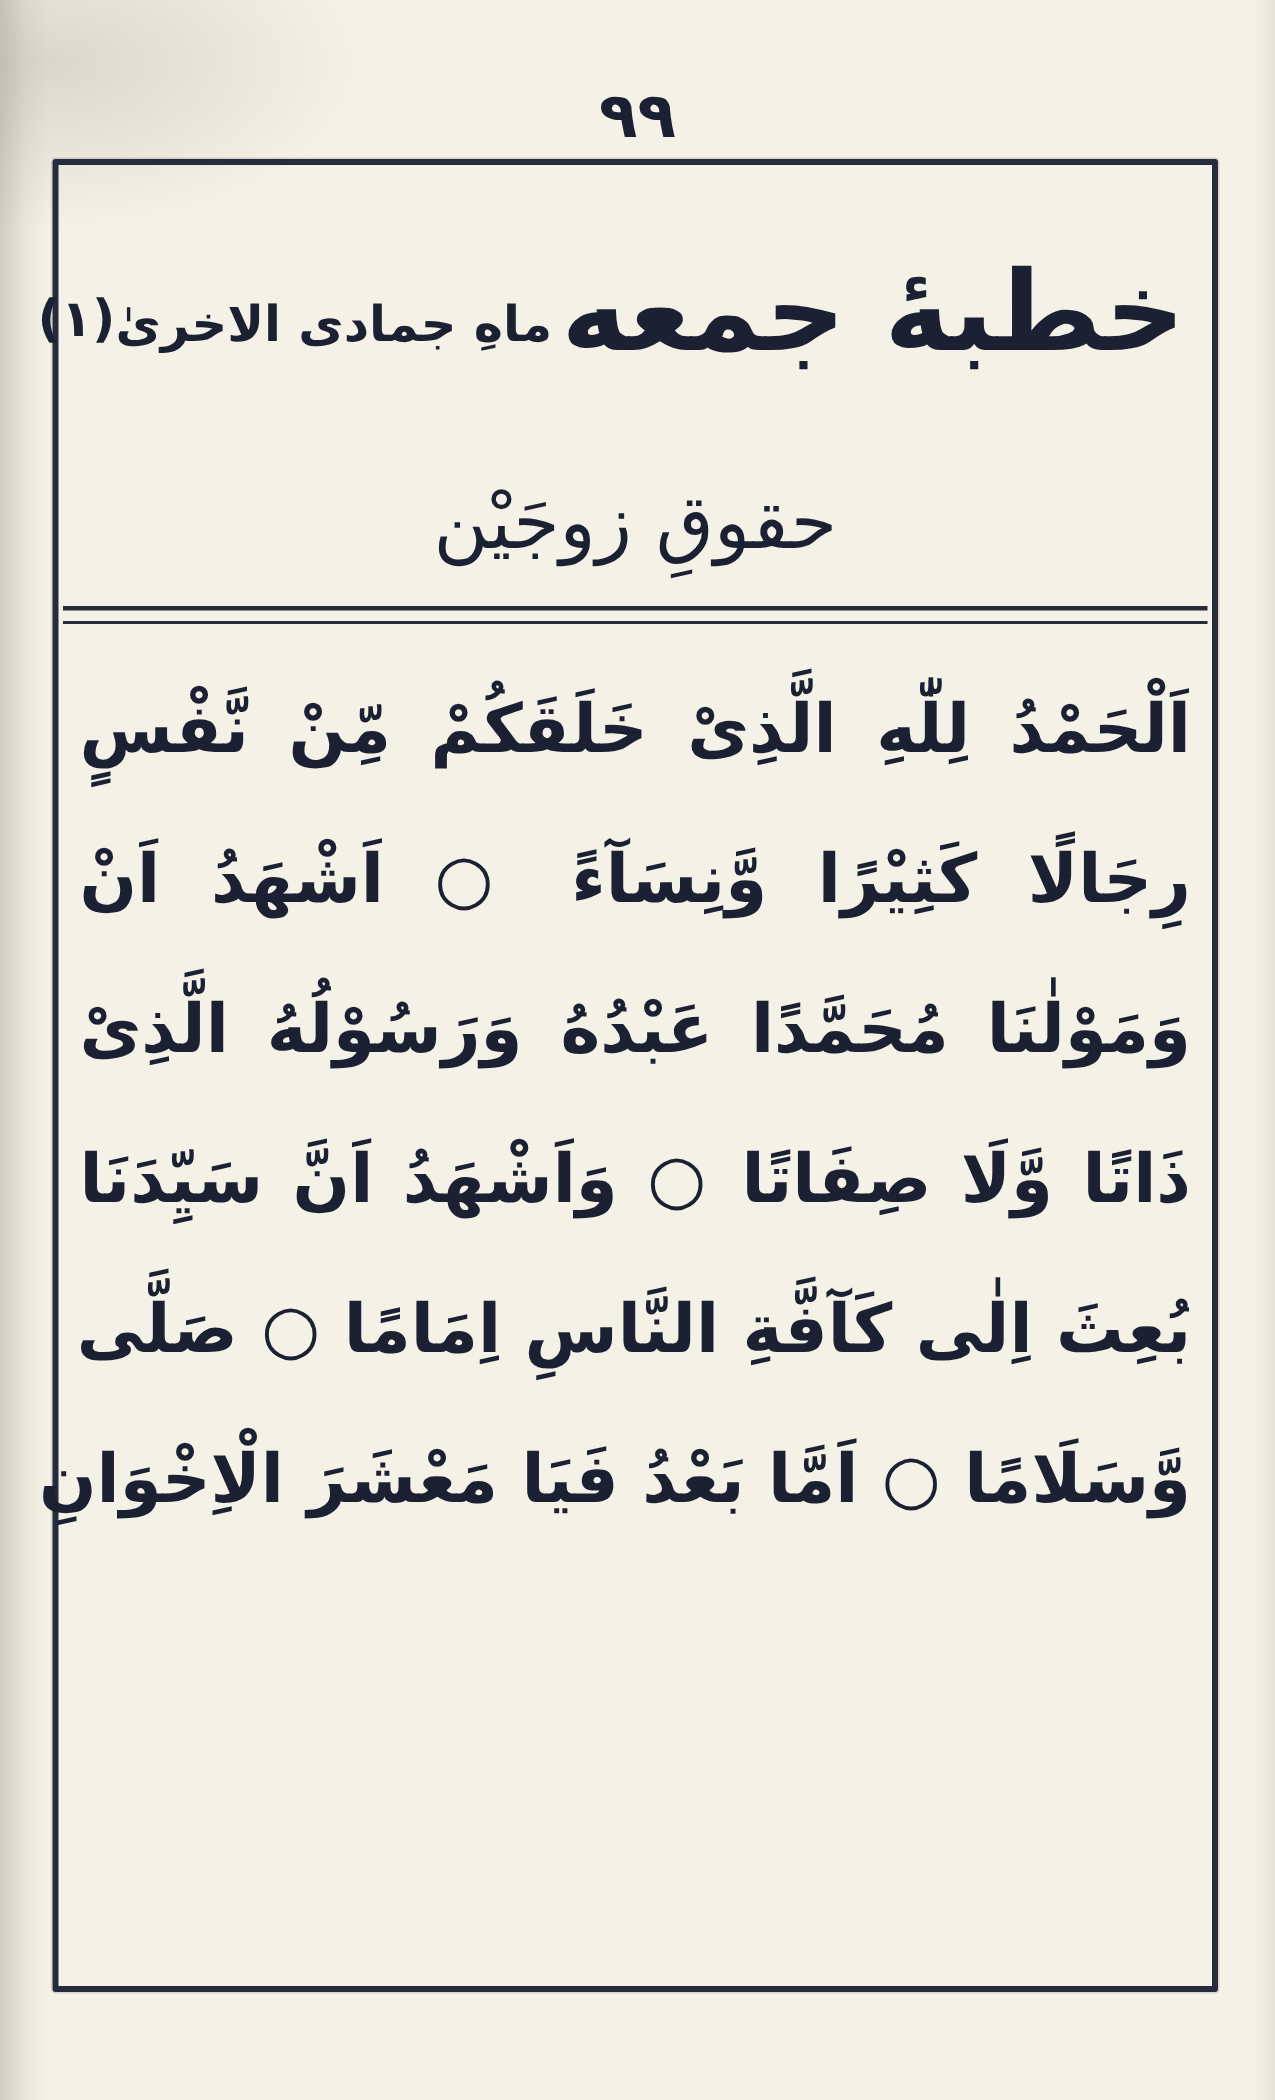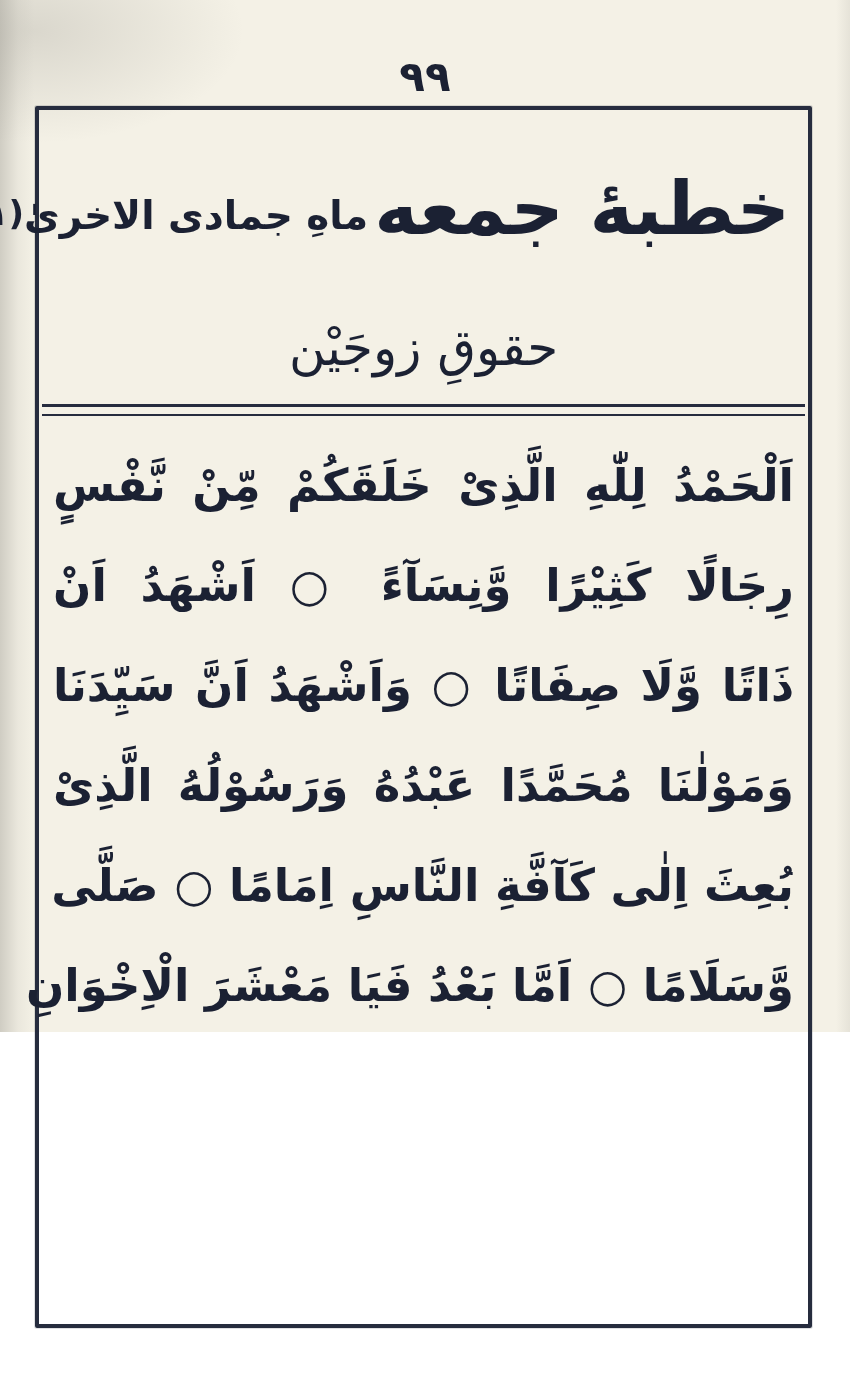--- a/index.html
+++ b/index.html
@@ -8,21 +8,21 @@
   }
   body {
     width: 850px;
     height: 1400px;
     overflow: hidden;
     font-family: "DejaVu Sans", sans-serif;
   }
   .page {
     position: relative;
     width: 850px;
-    height: 1032px;
+    height: 1400px;
     background:
       radial-gradient(ellipse 300px 160px at 4% 3%, rgba(125,123,116,0.22), transparent 70%),
       linear-gradient(90deg, rgba(148,146,138,0.38), rgba(148,146,138,0.10) 18px, rgba(148,146,138,0) 34px),
       linear-gradient(270deg, rgba(148,146,138,0.15), rgba(148,146,138,0) 14px),
       #f4f1e6;
     color: #1b2133;
   }
   .page-number {
     position: absolute;
     top: 52px;
@@ -59,21 +59,21 @@
     align-items: center;
     gap: 6px;
   }
   .title-main {
     font-size: 74px;
     font-weight: bold;
     line-height: 1;
     white-space: nowrap;
   }
   .title-month {
-    font-size: 39px;
+    font-size: 33px;
     font-weight: bold;
     white-space: nowrap;
     padding-top: 14px;
   }
   .sermon-no {
     font-size: 34px;
     font-weight: bold;
     padding-top: 10px;
     letter-spacing: 2px;
   }
@@ -125,20 +125,20 @@
       <span class="sermon-no">(۱)</span>
     </div>
 
     <div class="subtitle">حقوقِ زوجَیْن</div>
 
     <div class="separator"></div>
 
     <div class="body-text">
       <div class="khutbah-line">اَلْحَمْدُ لِلّٰهِ الَّذِیْ خَلَقَكُمْ مِّنْ نَّفْسٍ</div>
       <div class="khutbah-line">رِجَالًا كَثِیْرًا وَّنِسَآءً ○ اَشْهَدُ اَنْ</div>
+      <div class="khutbah-line">وَمَوْلٰنَا مُحَمَّدًا عَبْدُهُ وَرَسُوْلُهُ الَّذِیْ</div>
       <div class="khutbah-line">ذَاتًا وَّلَا صِفَاتًا ○ وَاَشْهَدُ اَنَّ سَیِّدَنَا</div>
-      <div class="khutbah-line">وَمَوْلٰنَا مُحَمَّدًا عَبْدُهُ وَرَسُوْلُهُ الَّذِیْ</div>
       <div class="khutbah-line">بُعِثَ اِلٰی كَآفَّةِ النَّاسِ اِمَامًا ○ صَلَّی</div>
       <div class="khutbah-line">وَّسَلَامًا ○ اَمَّا بَعْدُ فَیَا مَعْشَرَ الْاِخْوَانِ</div>
     </div>
 
   </div>
 </div>
 
 </body></html>

